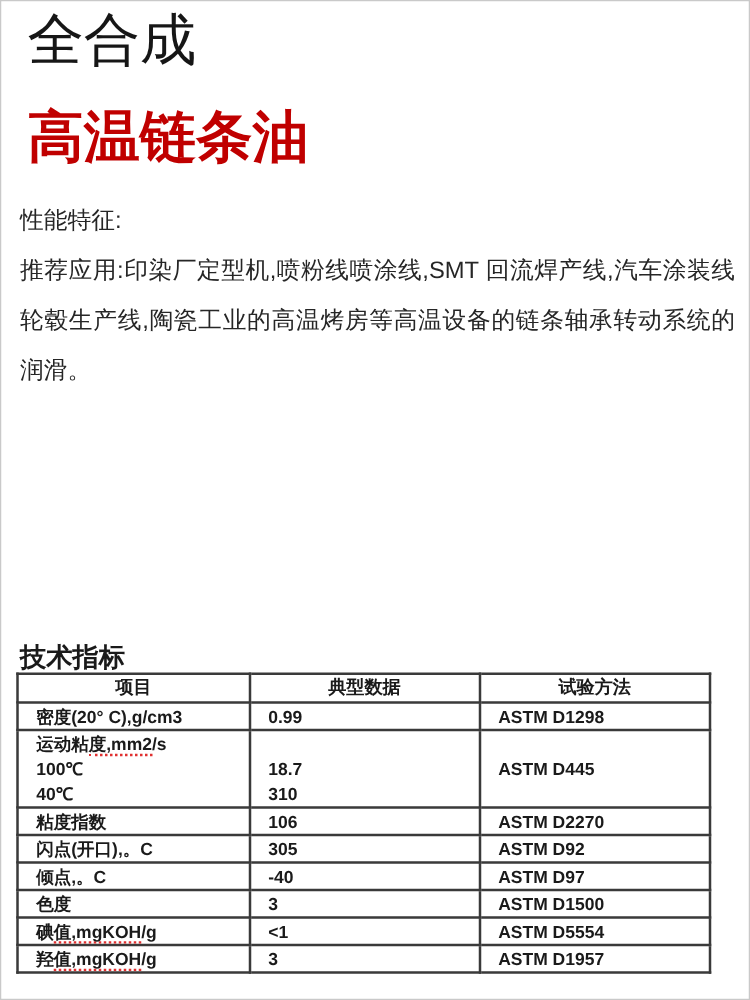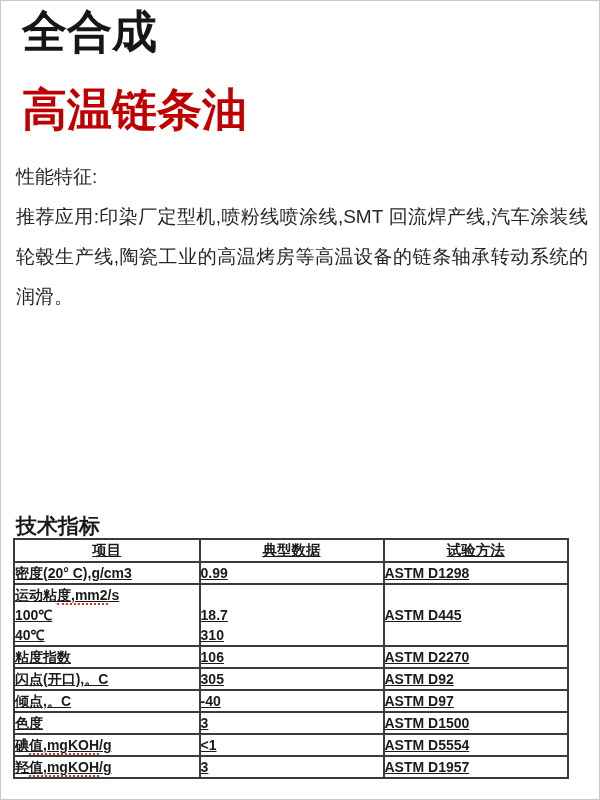--- a/index.html
+++ b/index.html
@@ -3,43 +3,43 @@
 <meta charset="utf-8">
 <style>
   html,body{margin:0;padding:0;background:#fff;}
   .page{
     position:relative;width:600px;height:800px;background:#ffffff;
     border:1px solid #c9c9c9;box-sizing:border-box;overflow:hidden;
     font-family:"Liberation Sans",sans-serif;
   }
   .main-title{
     position:absolute;left:21px;top:5px;font-size:45px;line-height:1.15;
-    font-weight:700;color:#161616;
+    font-weight:400;color:#161616;
   }
   .sub-title{
     position:absolute;left:21px;top:83px;font-size:45px;line-height:1.15;
     font-weight:800;color:#c00000;
   }
   .text-block{
     position:absolute;left:15px;top:156px;width:572px;
     color:#262626;font-size:19px;line-height:40px;
   }
   .text-block p{margin:0;text-align:justify;}
   .tech-label{
     position:absolute;left:15px;top:511px;font-size:21px;font-weight:600;color:#1a1a1a;
   }
   table.specs{
     position:absolute;left:12px;top:537px;width:556px;
     border-collapse:collapse;table-layout:fixed;
   }
   table.specs th,table.specs td{
-    border:2px solid #3a3a3a;color:#1a1a1a;padding:0;overflow:hidden;text-decoration:underline;
+    border:2px solid #3a3a3a;color:#1a1a1a;padding:0;overflow:hidden;
   }
   table.specs th{font-size:14.5px;font-weight:700;height:21px;text-align:center;line-height:21px;}
-  table.specs td{font-size:14px;font-weight:600;height:20px;line-height:20px;vertical-align:middle;}
+  table.specs td{font-size:14px;font-weight:600;height:20px;line-height:20px;vertical-align:middle;padding-left:14px;}
   td.c-item{text-align:left;padding-left:5px;}
   td.c-val,td.c-meth{text-align:left;}
   td.merged{height:60px;}
   .cell-line{height:20px;line-height:20px;}
   .sq{border-bottom:2px dotted #e03131;}
 </style>
 </head>
 <body>
 
 <div class="page">

